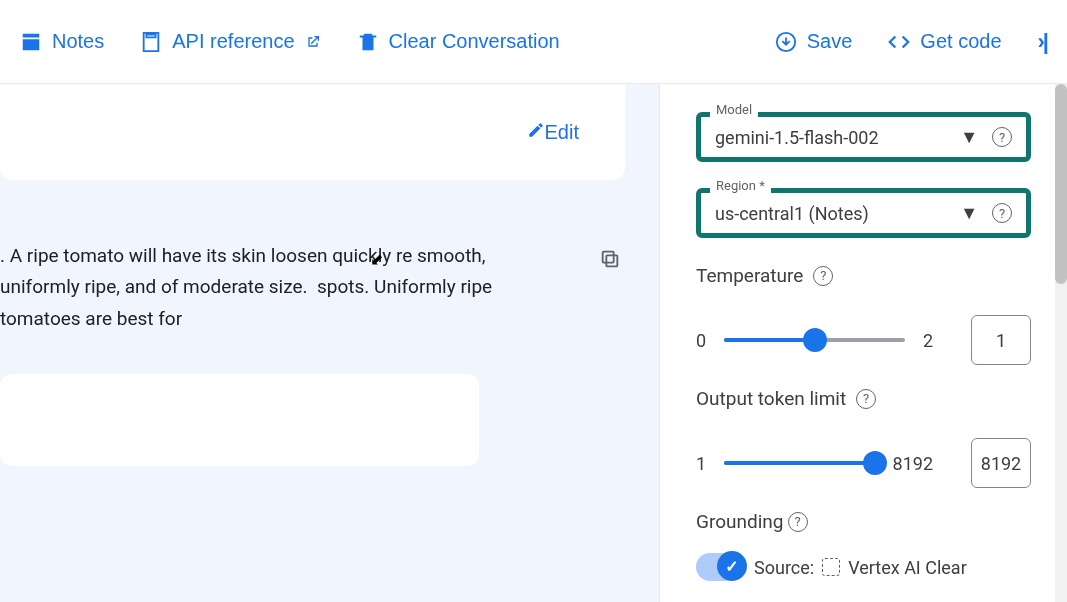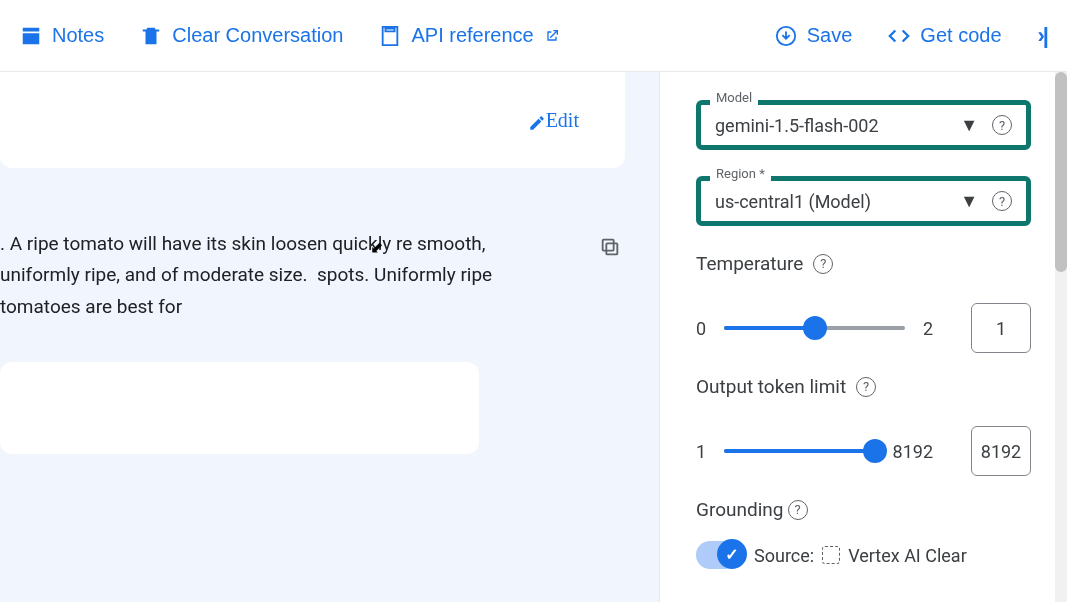--- a/index.html
+++ b/index.html
@@ -10,21 +10,21 @@
     body {
       font-family: 'Google Sans', 'Roboto', -apple-system, BlinkMacSystemFont, sans-serif;
       width: 1067px;
       height: 602px;
       background: #fff;
       overflow: hidden;
     }
     .toolbar {
       display: flex;
       align-items: center;
-      height: 72px;
+      height: 84px;
       border-bottom: 1px solid #e8eaed;
       padding: 0 20px;
       gap: 36px;
     }
     .toolbar-btn {
       display: flex;
       align-items: center;
       gap: 10px;
       color: #1a73e8;
       font-size: 20px;
@@ -69,29 +69,28 @@
       border-radius: 0 0 12px 12px;
       margin-right: 34px;
       height: 96px;
       display: flex;
       justify-content: flex-end;
       align-items: center;
       padding-right: 46px;
     }
     .edit-btn {
       display: flex;
-      align-items: flex-end;
+      align-items: flex-start;
       gap: 0;
       color: #1a73e8;
       font-size: 20px;
       font-weight: 500;
       background: none;
       border: none;
       cursor: pointer;
-      font-family: Liberation Serif, serif;
     }
     .edit-btn svg {
       width: 18px;
       height: 18px;
       fill: #1a73e8;
     }
     .response-area {
       display: flex;
       padding: 60px 34px 0 0;
       gap: 34px;
@@ -314,32 +313,32 @@
 
 <div class="toolbar">
   <button class="toolbar-btn">
     <svg viewBox="0 0 24 24">
         <path d="M3 3h18v4H3V3zm0 6h18v12H3V9zm3 3h8v2H6v-2zm0 4h5v2H6v-2z"></path>
       </svg>
     <span>Notes</span>
   </button>
   <button class="toolbar-btn">
     <svg viewBox="0 0 24 24">
-        <path d="M6 7h12v14H6V7zm2-4h8l1 2h4v2H3V5h4l1-2z"></path>
-      </svg>
-    <span>Clear Conversation</span>
-  </button>
-  <button class="toolbar-btn">
-    <svg viewBox="0 0 24 24">
         <path d="M4 2h16v20H4V2zm3 2v3h10V4H7z" fill="none" stroke="#1a73e8" stroke-width="2"></path>
       </svg>
     <span>API reference</span>
     <svg class="ext-icon" viewBox="0 0 24 24">
         <path d="M14 3h7v7h-2V6.4l-9 9L8.6 14l9-9H14V3zM5 5h6v2H7v10h10v-4h2v6H5V5z"></path>
       </svg>
+  </button>
+  <button class="toolbar-btn">
+    <svg viewBox="0 0 24 24">
+        <path d="M6 7h12v14H6V7zm2-4h8l1 2h4v2H3V5h4l1-2z"></path>
+      </svg>
+    <span>Clear Conversation</span>
   </button>
   <div class="spacer"></div>
   <button class="toolbar-btn">
     <svg viewBox="0 0 24 24">
         <circle cx="12" cy="12" r="10" fill="none" stroke="#1a73e8" stroke-width="2"></circle>
         <path d="M12 7v7M8 11l4 4 4-4" fill="none" stroke="#1a73e8" stroke-width="2"></path>
       </svg>
     <span>Save</span>
   </button>
   <button class="toolbar-btn">
@@ -386,21 +385,21 @@
       <div class="select-box">
         <span class="select-value">gemini-1.5-flash-002</span>
         <span class="chevron-down">▼</span>
         <span class="help-icon">?</span>
       </div>
     </div>
 
     <div class="form-field">
       <span class="field-label">Region *</span>
       <div class="select-box">
-        <span class="select-value">us-central1 (Model)</span>
+        <span class="select-value">us-central1 (Notes)</span>
         <span class="chevron-down">▼</span>
         <span class="help-icon">?</span>
       </div>
     </div>
 
     <div class="slider-section">
       <div class="slider-label">
         <span>Temperature</span>
         <span class="help-icon">?</span>
       </div>

